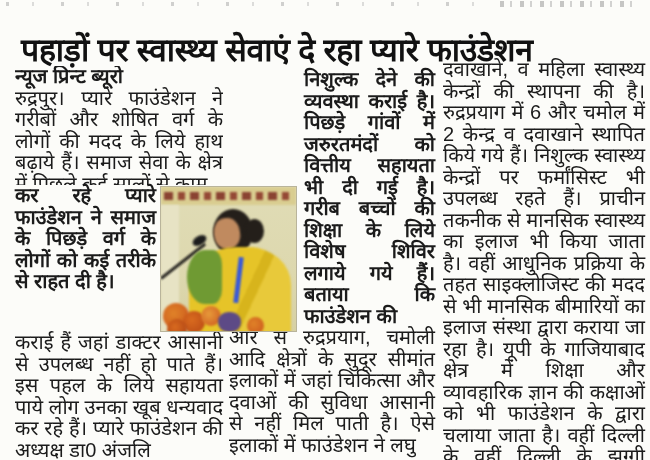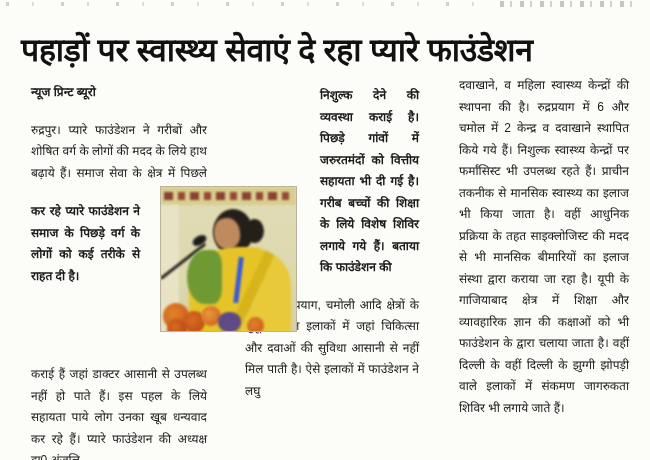--- a/index.html
+++ b/index.html
@@ -18,21 +18,21 @@
   .cut-right{left:500px;width:140px;top:1px;height:6px;opacity:.5;
     background:repeating-linear-gradient(90deg,#8f8f8f 0 4px,transparent 4px 10px,#a8a8a8 10px 12px,transparent 12px 20px);}
 
   .headline{
     position:absolute;left:7px;top:18px;width:640px;margin:14px;
     font-size:32px;line-height:1.15;font-weight:bold;color:#111;
     letter-spacing:-0.3px;white-space:nowrap;
   }
 
   .col{position:absolute;top:66px;text-align:justify;}
-  .col p{margin:16px;font-size:12px;line-height:21.5px;}
+  .col p{margin:0;font-size:20px;line-height:21.5px;}
   .col1{left:15px;width:208px;}
   .col2{left:229px;width:206px;top:69px;}
   .col3{left:443px;width:202px;top:59px;}
 
   .byline{font-weight:bold;font-size:16.5px;text-align:left;}
   .dateline{letter-spacing:0;}
   .indent{text-indent:18px;}
 
   .topblock1{height:119px;overflow:hidden;}
   .narrow1{width:141px;min-height:147px;font-weight:bold;}

